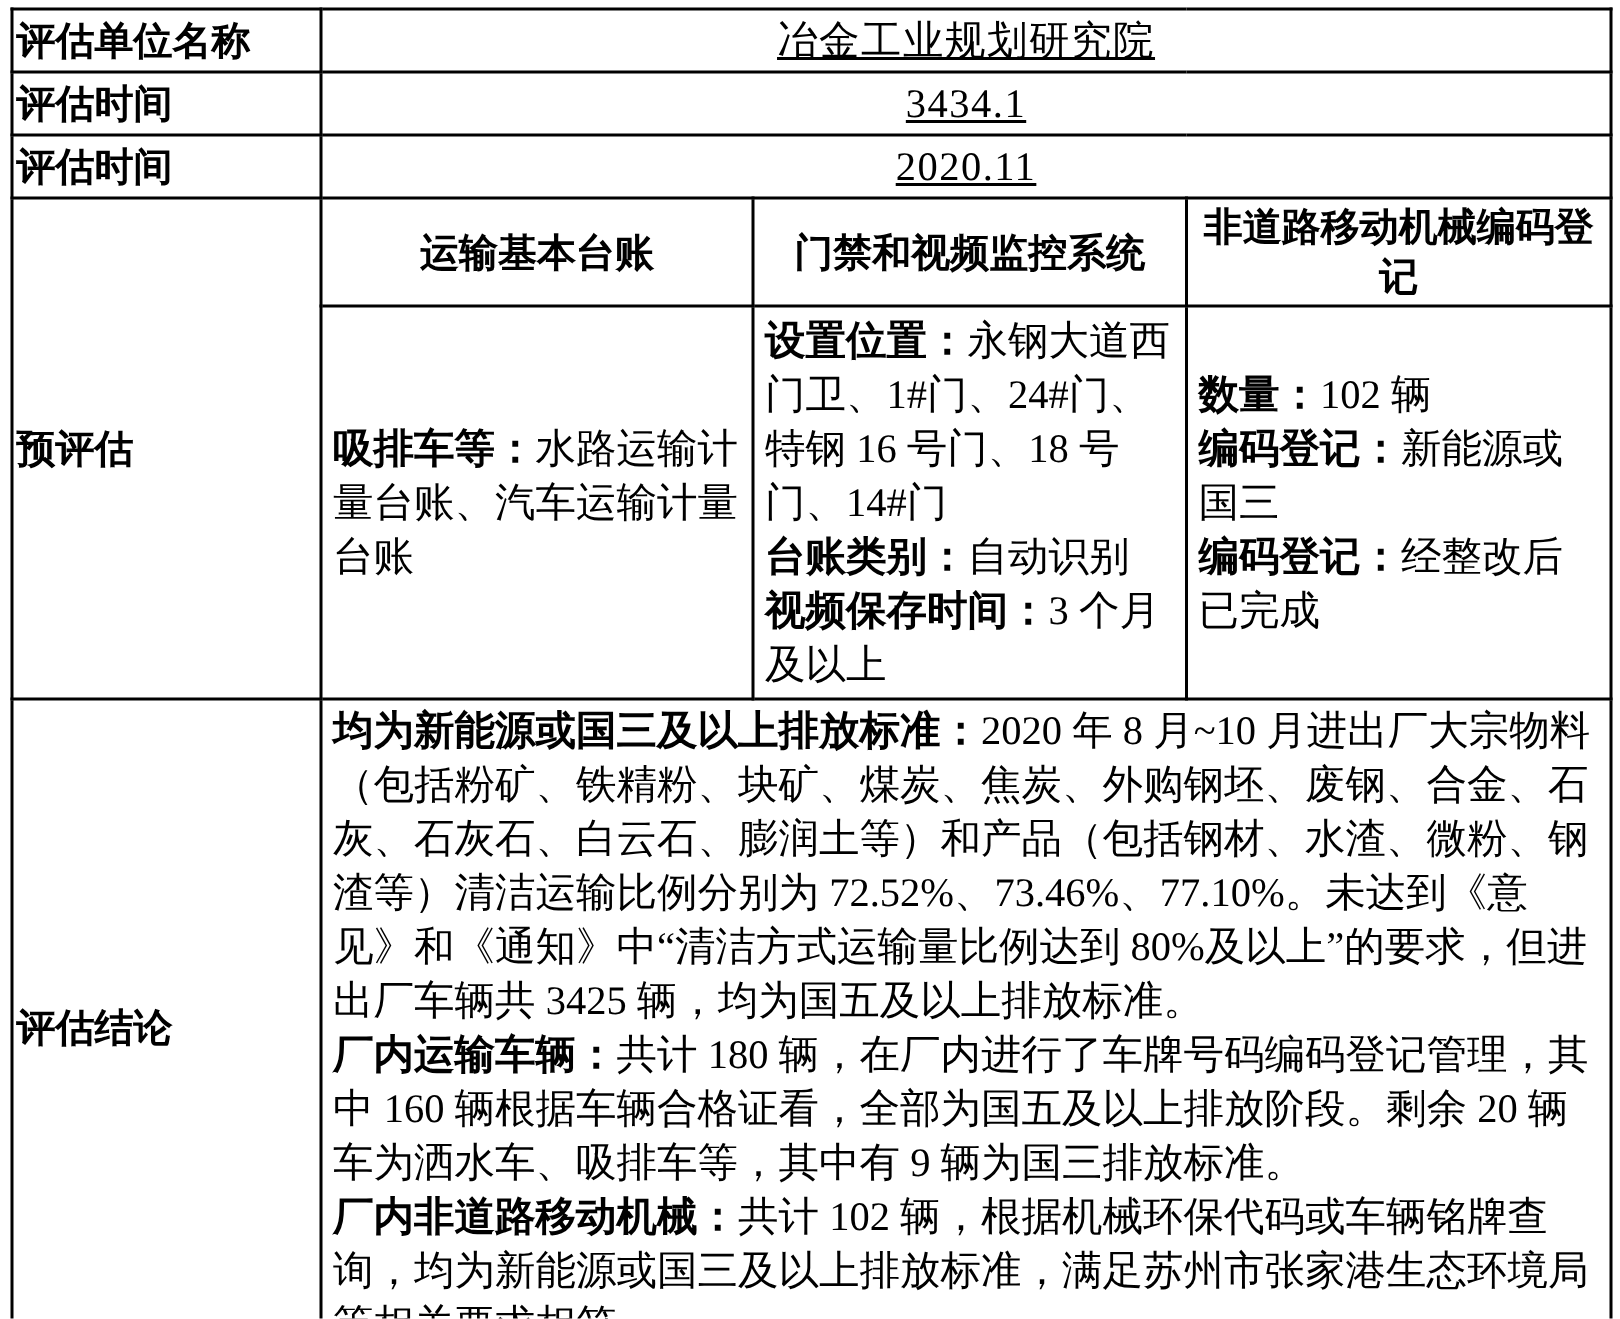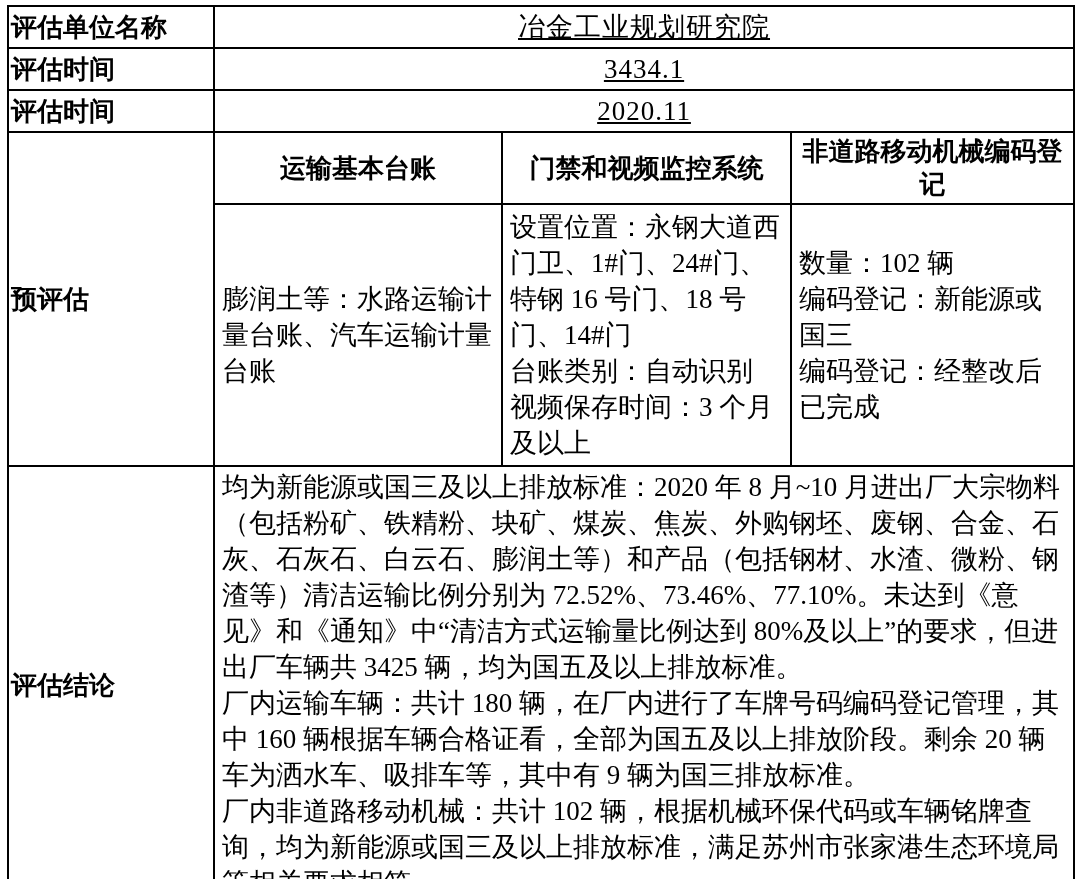--- a/index.html
+++ b/index.html
@@ -48,21 +48,21 @@
     text-align: left;
     padding: 4px 7px;
   }
   td.conclusion-cell {
     text-align: left;
     vertical-align: middle;
     padding: 2px 8px 2px 7px;
   }
   .para b {
     font-family: "Liberation Serif", "DejaVu Serif", serif;
-    font-weight: normal;
+    font-weight: bold;
   }
   tr.r1 { height: 39px; }
   tr.r2 { height: 38px; }
   tr.r3 { height: 37px; margin-left: 28px; }
   tr.r4 { height: 70px; }
   tr.r5 { height: 245px; }
   tr.r6 { height: 436px; }
 </style>
 </head>
 <body>
@@ -88,21 +88,21 @@
     <td class="value-cell" colspan="3">2020.11</td>
   </tr>
   <tr class="r4">
     <td class="label-cell" rowspan="2">预评估</td>
     <td class="subheader-cell">运输基本台账</td>
     <td class="subheader-cell">门禁和视频监控系统</td>
     <td class="subheader-cell">非道路移动机械编码登记</td>
   </tr>
   <tr class="r5">
     <td class="content-cell">
-          <div class="para"><b>膨润土等：</b>水路运输计量台账、汽车运输计量台账</div>
+          <div class="para"><b>吸排车等：</b>水路运输计量台账、汽车运输计量台账</div>
         </td>
     <td class="content-cell">
           <div class="para"><b>设置位置：</b>永钢大道西门卫、1#门、24#门、特钢 16 号门、18 号门、14#门</div>
           <div class="para"><b>台账类别：</b>自动识别</div>
           <div class="para"><b>视频保存时间：</b>3 个月及以上</div>
         </td>
     <td class="content-cell">
           <div class="para"><b>数量：</b>102 辆</div>
           <div class="para"><b>编码登记：</b>新能源或国三</div>
           <div class="para"><b>编码登记：</b>经整改后已完成</div>

